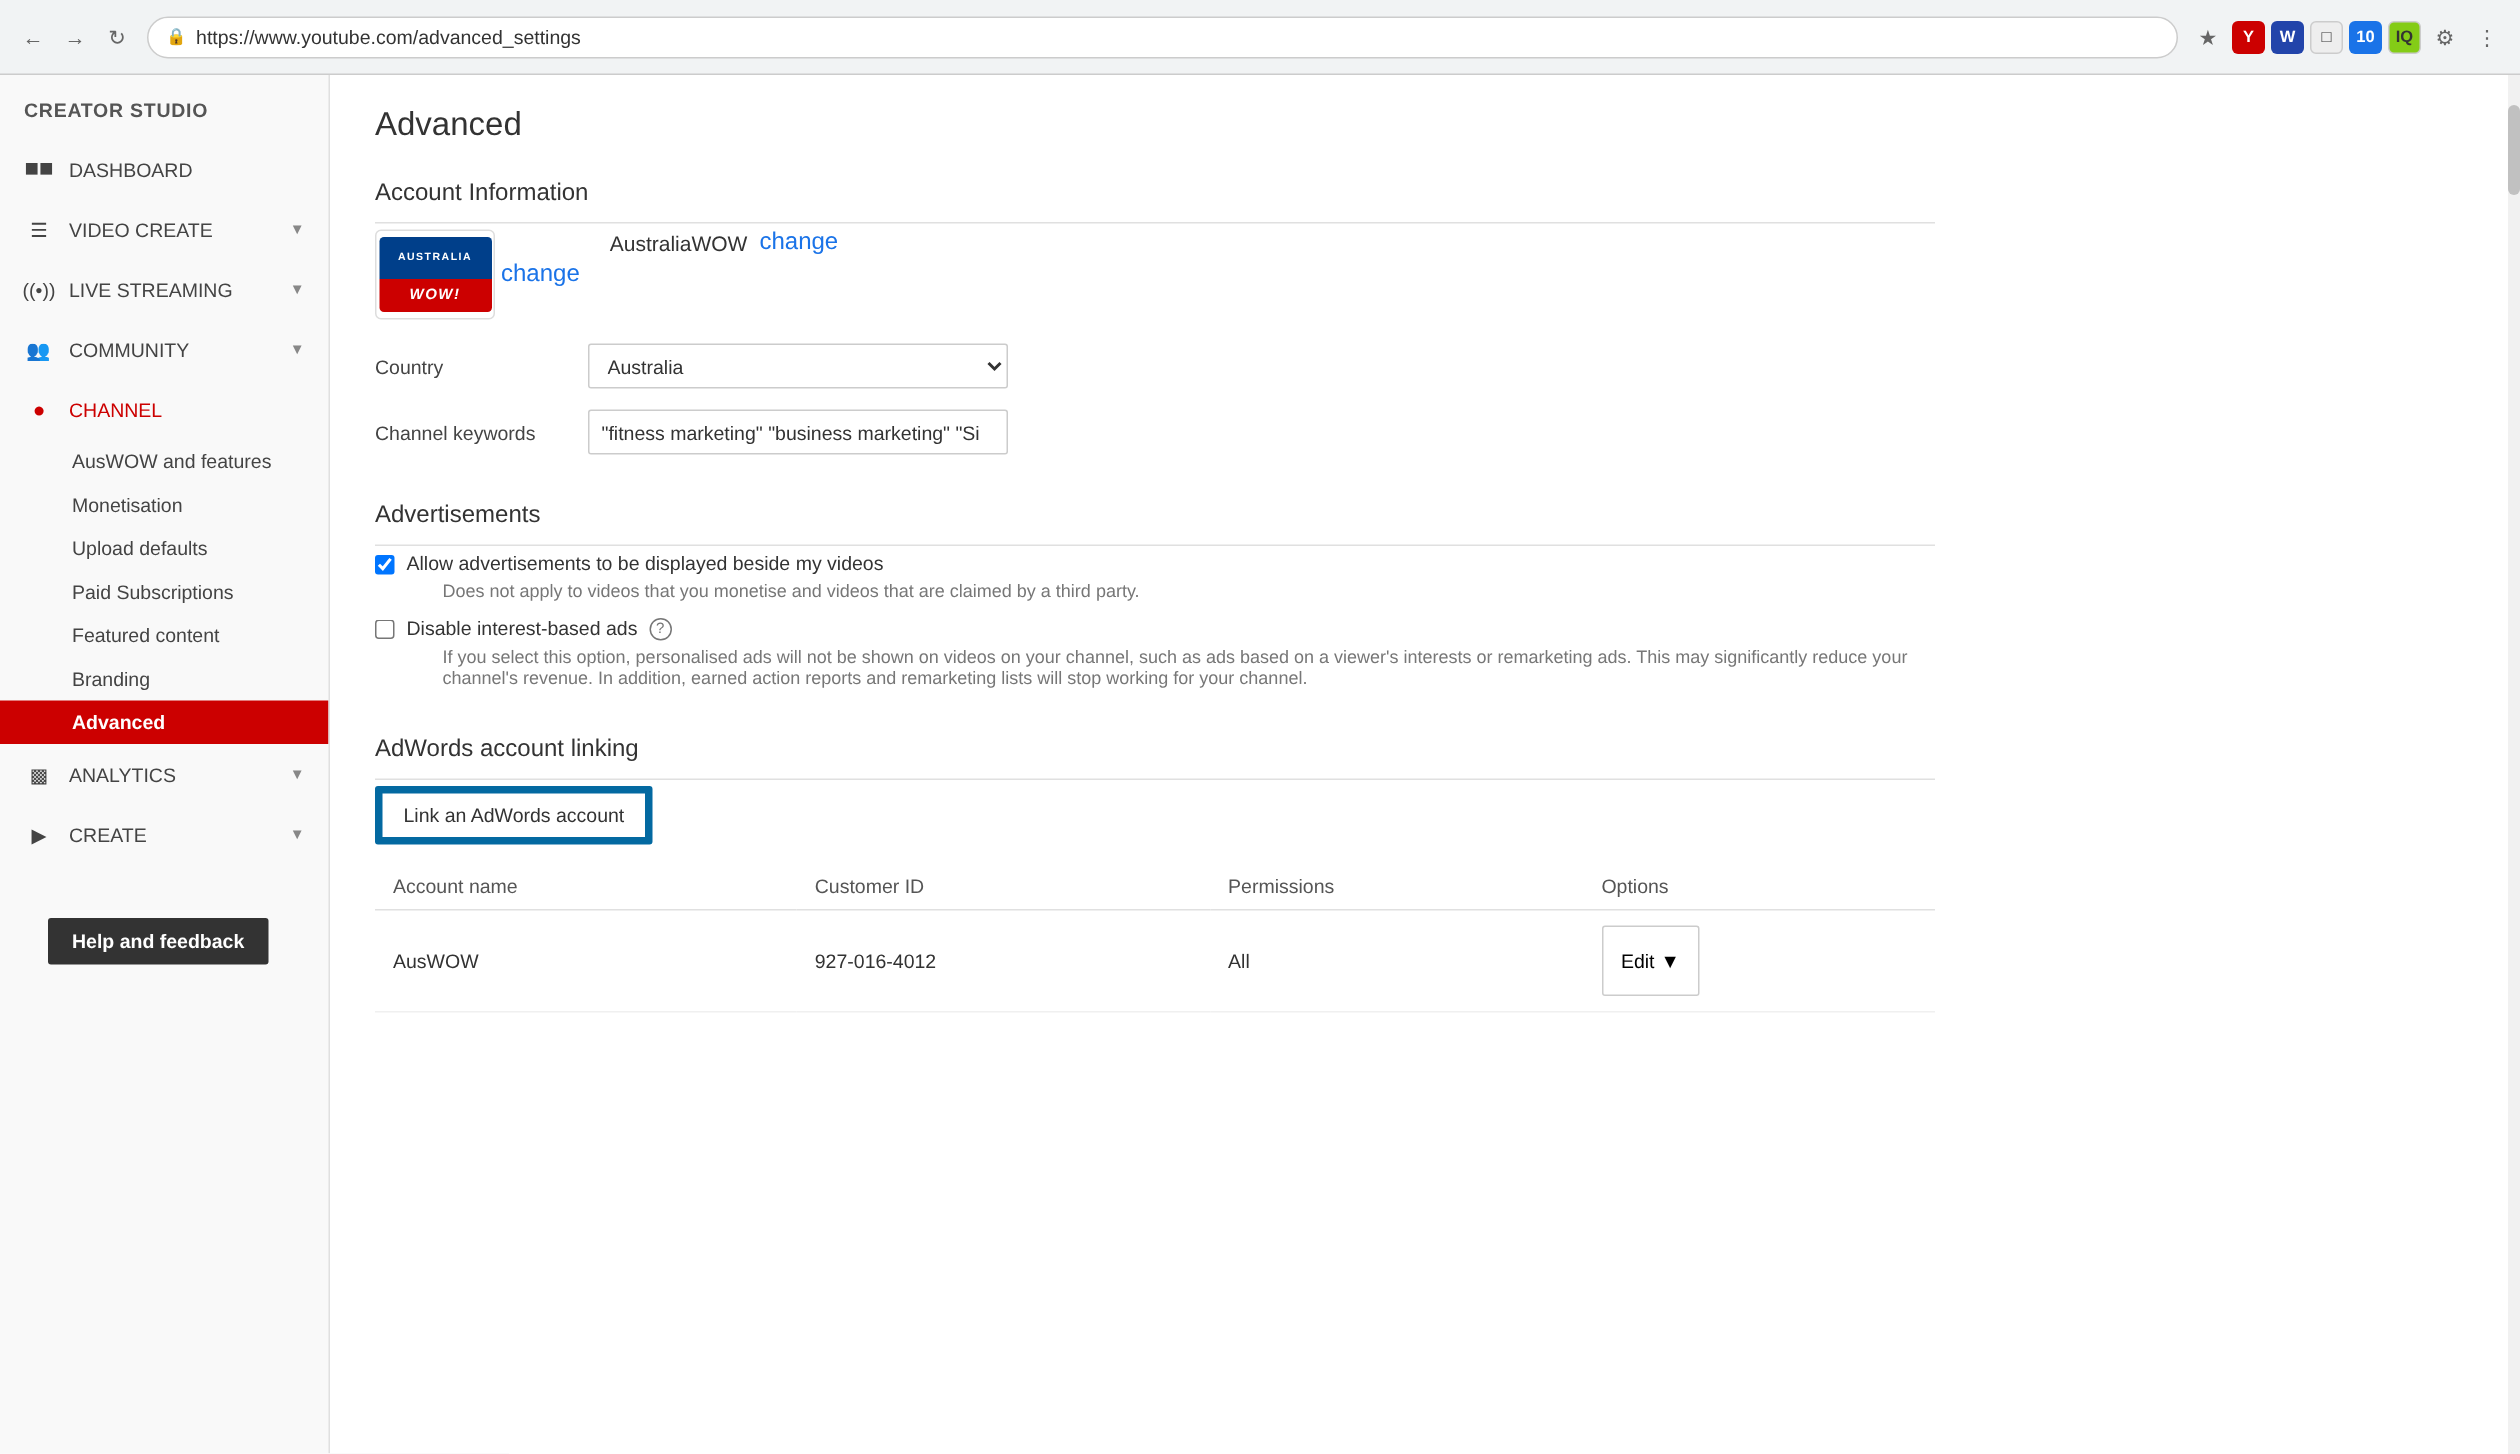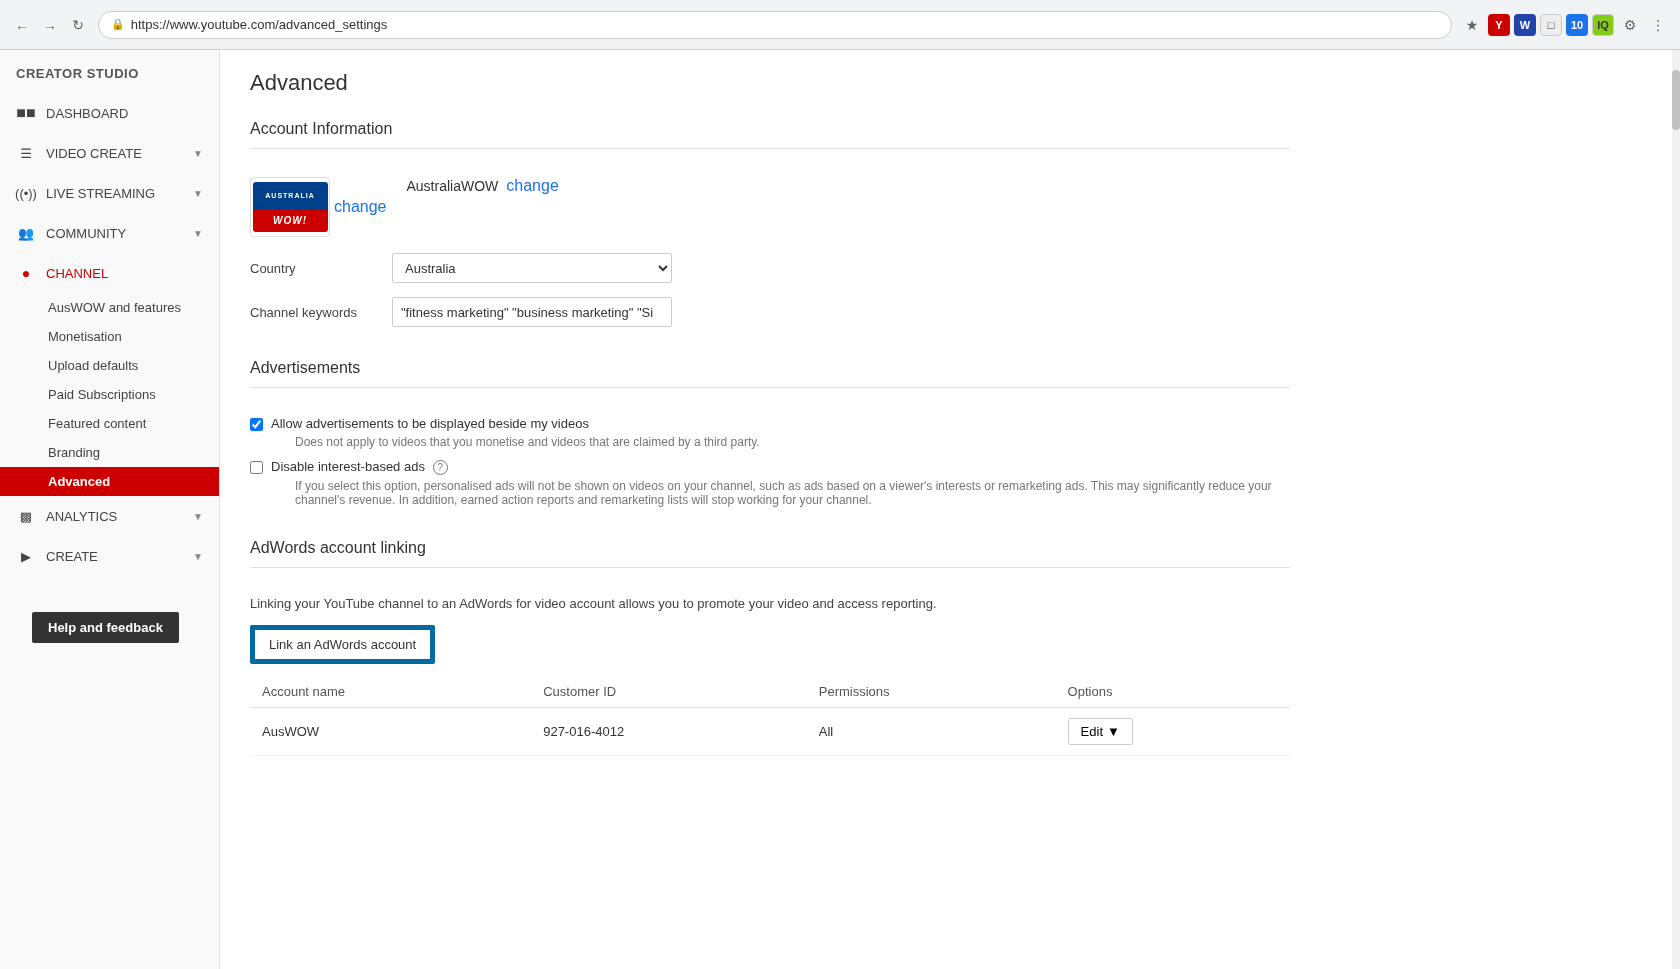--- a/index.html
+++ b/index.html
@@ -31,21 +31,21 @@
     .sidebar-subitem.active { background: #cc0000; color: white; font-weight: bold; }
     .help-btn { margin: 16px; padding: 8px 16px; background: #333; color: white; border: none; border-radius: 2px; cursor: pointer; font-size: 13px; font-weight: bold; }
 
     
     .content-area { flex: 1; background: white; overflow-y: auto; padding: 0; }
     .content-inner { padding: 20px 30px 40px; max-width: 1100px; }
 
     .page-title { font-size: 22px; font-weight: normal; color: #333; margin-bottom: 24px; }
 
     .section { margin-bottom: 32px; }
-    .section-title { font-size: 16px; font-weight: normal; color: #333; margin-bottom: 28px; padding-bottom: 10px; border-bottom: 1px solid #e0e0e0; }
+    .section-title { font-size: 16px; font-weight: normal; color: #333; margin-bottom: 4px; padding-bottom: 10px; border-bottom: 1px solid #e0e0e0; }
 
     
     .account-info-row { display: flex; align-items: flex-start; gap: 20px; margin-bottom: 16px; }
     .channel-logo-area { display: flex; flex-direction: row; align-items: center; gap: 4px; }
     .channel-logo { width: 80px; height: 60px; border: 1px solid #ddd; border-radius: 4px; overflow: hidden; display: flex; align-items: center; justify-content: center; background: white; }
     .change-link { color: #1a73e8; font-size: 16px; cursor: pointer; text-decoration: none; }
     .channel-name { font-size: 14px; color: #333; }
 
     
     .form-row { display: flex; align-items: center; gap: 12px; margin-bottom: 14px; }
@@ -61,21 +61,21 @@
     .help-circle { display: inline-flex; align-items: center; justify-content: center; width: 15px; height: 15px; border-radius: 50%; border: 1px solid #777; color: #777; font-size: 10px; cursor: pointer; vertical-align: middle; margin-left: 4px; }
 
     
     .adwords-desc { font-size: 13px; color: #444; margin-bottom: 14px; }
     .link-adwords-btn { padding: 7px 14px; border: 5px solid #0369a1; border-radius: 2px; background: white; font-size: 13px; cursor: pointer; color: #333; margin-bottom: 12px; }
 
     
     .accounts-table { width: 100%; border-collapse: collapse; }
     .accounts-table th { text-align: left; padding: 8px 12px; font-size: 13px; font-weight: normal; color: #555; border-bottom: 1px solid #e0e0e0; }
     .accounts-table td { padding: 10px 12px; font-size: 13px; color: #333; border-bottom: 1px solid #f0f0f0; }
-    .edit-dropdown-btn { padding: 5px 12px; border: 1px solid #ccc; border-radius: 2px; background: white; font-size: 13px; cursor: pointer; display: flex; align-items: center; gap: 4px; }
+    .edit-dropdown-btn { padding: 15px 12px; border: 1px solid #ccc; border-radius: 2px; background: white; font-size: 13px; cursor: pointer; display: flex; align-items: center; gap: 4px; }
 
     
     .scrollbar { width: 8px; background: #f1f1f1; position: fixed; right: 0; top: 50px; bottom: 0; }
     .scrollbar-thumb { width: 8px; height: 60px; background: #c1c1c1; border-radius: 4px; margin-top: 20px; }
 
     
     .icon-dashboard { font-size: 16px; }
     .icon-channel { font-size: 14px; color: #cc0000; }
 
     .wow-logo { width: 75px; height: 50px; position: relative; }
@@ -230,21 +230,20 @@
               <span>Disable interest-based ads</span>
               <span class="help-circle">?</span>
             </label>
             <div class="checkbox-desc">If you select this option, personalised ads will not be shown on videos on your channel, such as ads based on a viewer's interests or remarketing ads. This may significantly reduce your channel's revenue. In addition, earned action reports and remarketing lists will stop working for your channel.</div>
           </div>
         </div>
       </div>
 
       <div class="section">
         <div class="section-title">AdWords account linking</div>
-        <p class="adwords-desc">Linking your YouTube channel to an AdWords for video account allows you to promote your video and access reporting.</p>
         <button class="link-adwords-btn">Link an AdWords account</button>
 
         <table class="accounts-table">
           <thead>
             <tr>
               <th>Account name</th>
               <th>Customer ID</th>
               <th>Permissions</th>
               <th>Options</th>
             </tr>

